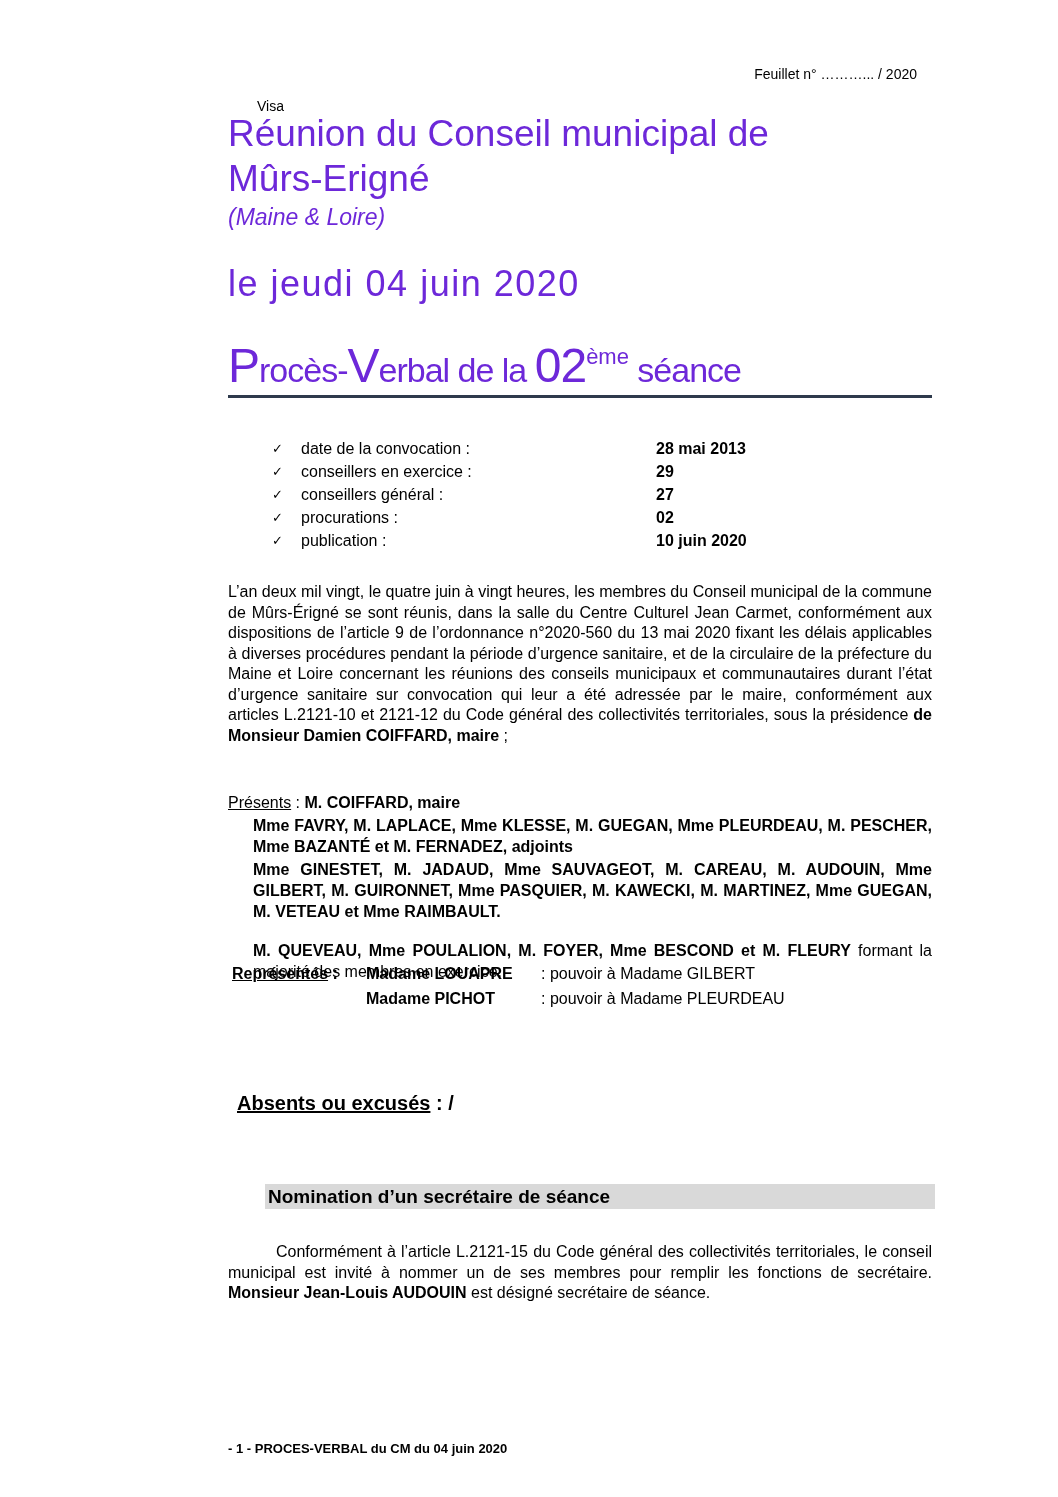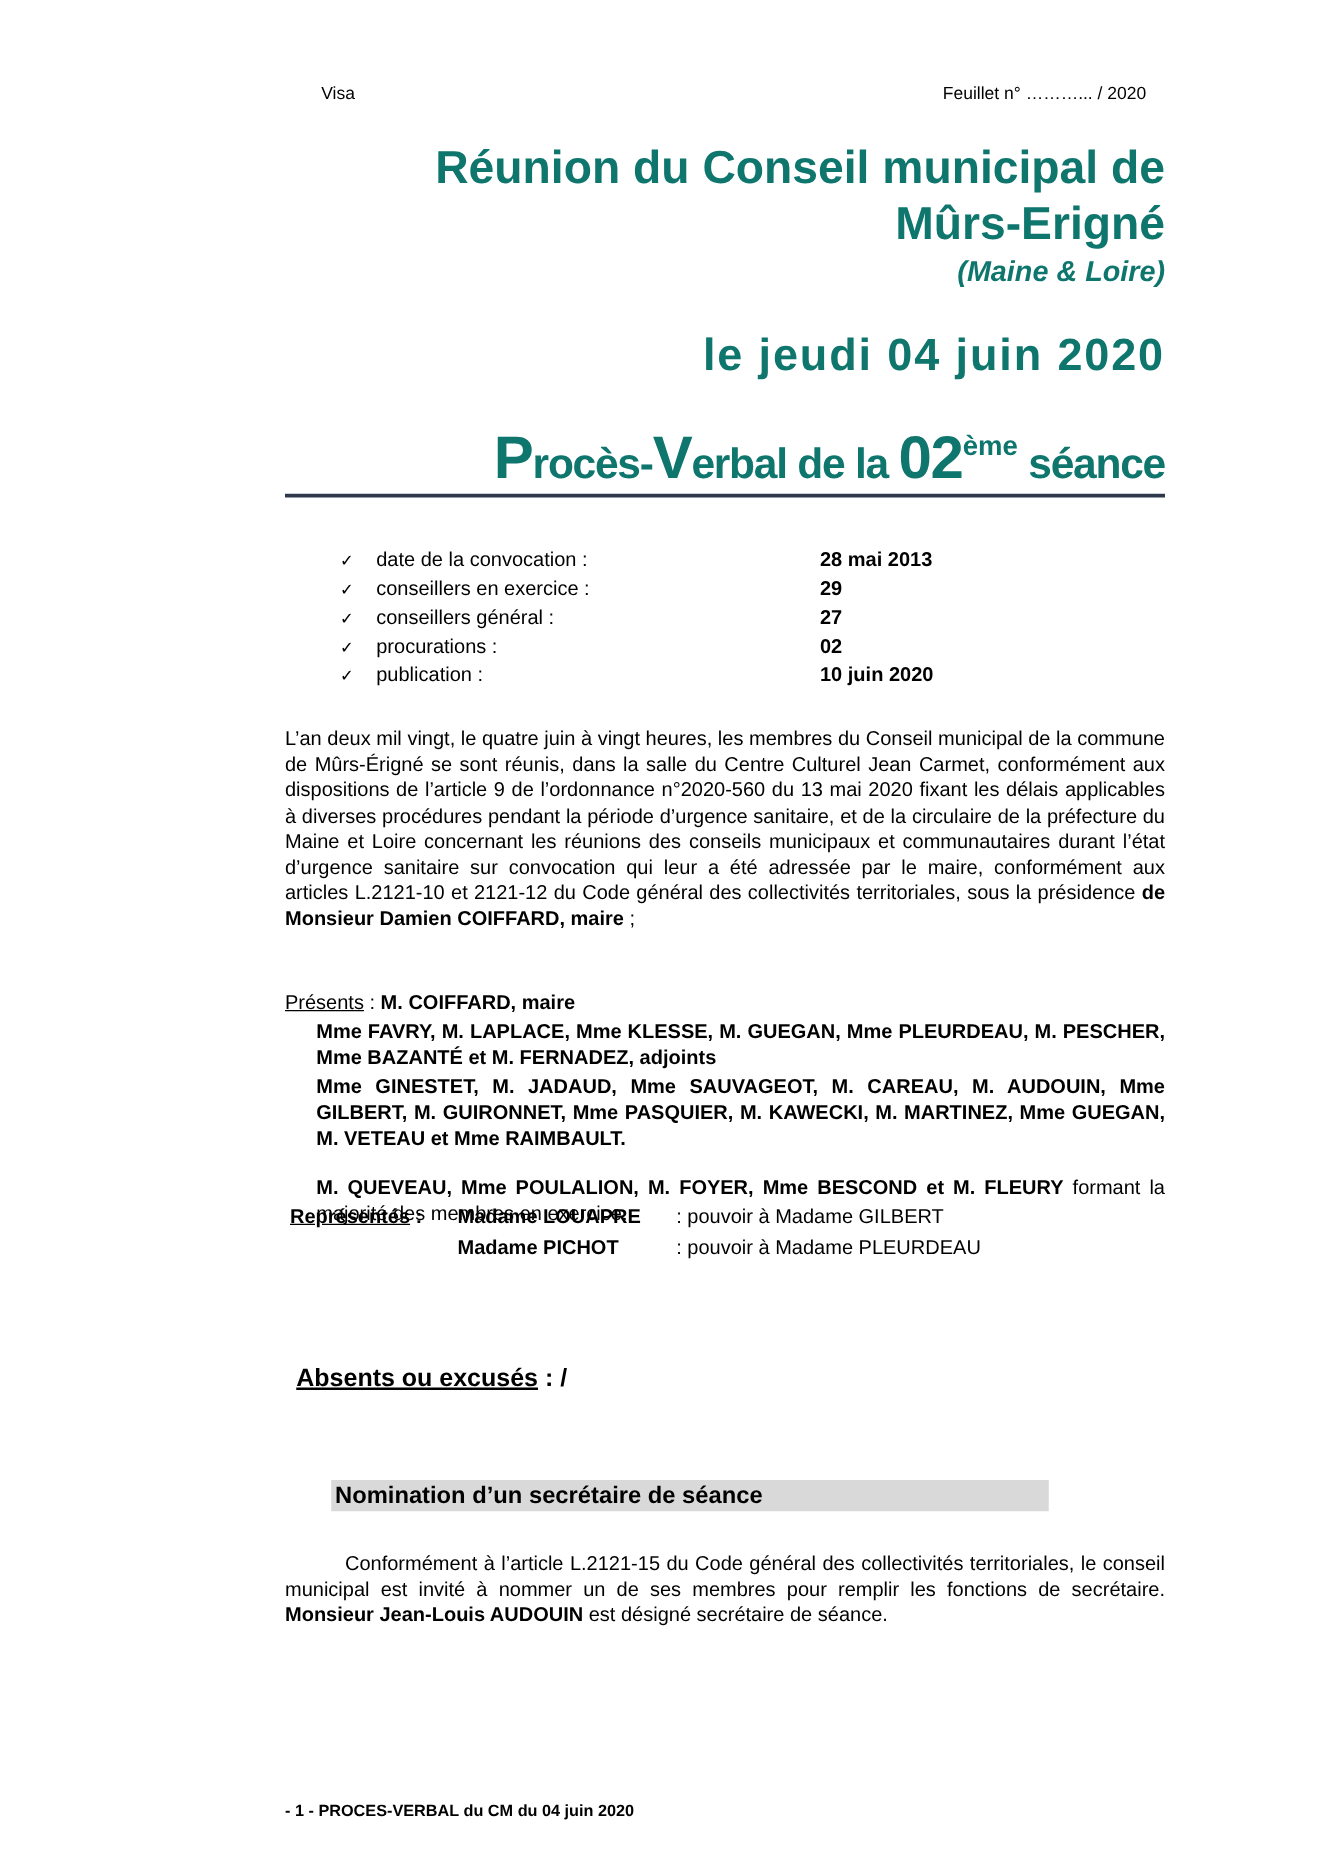--- a/index.html
+++ b/index.html
@@ -1,22 +1,22 @@
 <!DOCTYPE html>
 <html><head>
   <meta charset="utf-8">
   <style>
     html, body { margin: 0; padding: 0; background: #ffffff; }
     body { width: 1058px; height: 1497px; position: relative; overflow: hidden;
            font-family: "Liberation Sans", sans-serif; color: #000; }
     .abs { position: absolute; }
     .hdr { font-size: 14px; top: 66px; }
-    #visa { left: 257px; }
+    #visa { left: 257px; margin-top: 32px; }
     #feuillet { left: 747px; width: 170px; text-align: right; }
-    .title { left: 228px; width: 704px; text-align: right; color: #0f766e; font-weight: bold; }
+    .title { left: 228px; width: 704px; text-align: left; color: #6d28d9; font-weight: normal; }
     #t1 { top: 113px; font-size: 37px; line-height: 42px; }
     #t2 { top: 158px; font-size: 37px; line-height: 42px; }
     #t3 { top: 203px; font-size: 23px; font-style: italic; line-height: 28px; }
     #t4 { top: 262px; font-size: 36px; letter-spacing: 1.5px; line-height: 44px; }
     #t5 { top: 332px; font-size: 34px; line-height: 50px; letter-spacing: -1px; }
     #t5 .big { font-size: 48px; }
     #t5 sup { font-size: 22px; vertical-align: 18px; letter-spacing: 0; }
     #rule { left: 228px; top: 395px; width: 704px; height: 3px; background: #2e3a4c; }
     .info { left: 272px; width: 560px; font-size: 16px; line-height: 23px; top: 437px; }
     .info .row { display: flex; height: 23px; }
@@ -28,21 +28,21 @@
     b { font-weight: bold; }
     #presents { top: 792px; left: 228px; width: 704px; font-size: 16px; line-height: 21px; text-align: justify; }
     #presents .grp { margin-top: 2px; font-weight: bold; }
     #presents .ind { padding-left: 25px; }
     u { text-decoration: underline; }
     #rep { top: 961px; left: 232px; font-size: 16px; line-height: 25px; }
     #rep .r { display: flex; }
     #rep .k { width: 134px; font-weight: bold; }
     #rep .n { width: 175px; font-weight: bold; }
     #absents { top: 1092px; left: 237px; font-size: 20px; font-weight: bold; }
-    #sec-head { top: 1184px; left: 265px; width: 574px; height: 25px; background: #d9d9d9;
+    #sec-head { top: 1184px; left: 265px; width: 670px; height: 25px; background: #d9d9d9;
                 font-size: 19px; font-weight: bold; line-height: 26px; padding-left: 3px; box-sizing: border-box; }
     #p2 { top: 1242px; }
     #footer { top: 1441px; left: 228px; font-size: 13px; font-weight: bold; }
   </style>
 </head>
 <body>
 
 <div id="visa" class="abs hdr">Visa</div>
 <div id="feuillet" class="abs hdr">Feuillet n° ………... / 2020</div>
 

